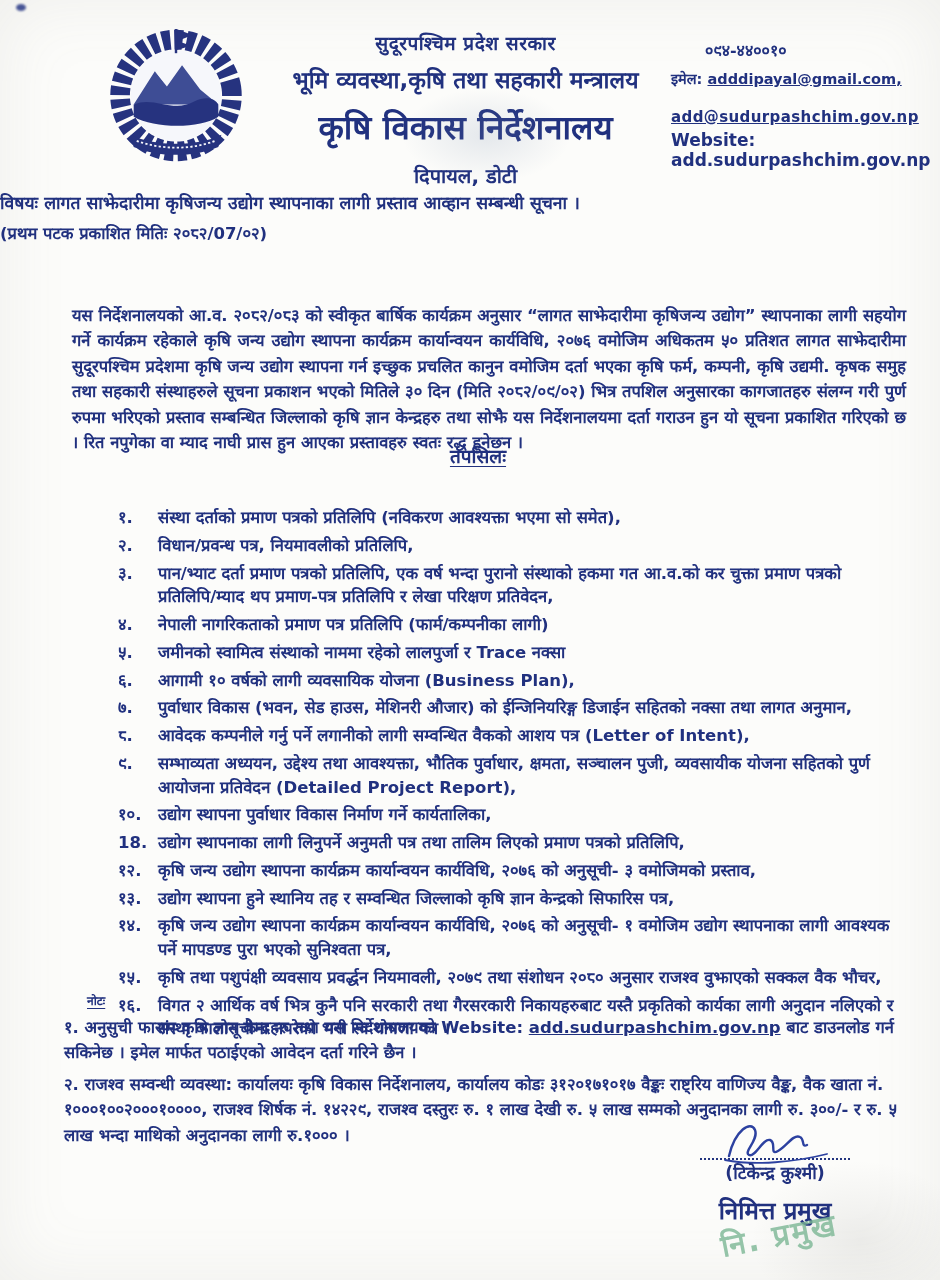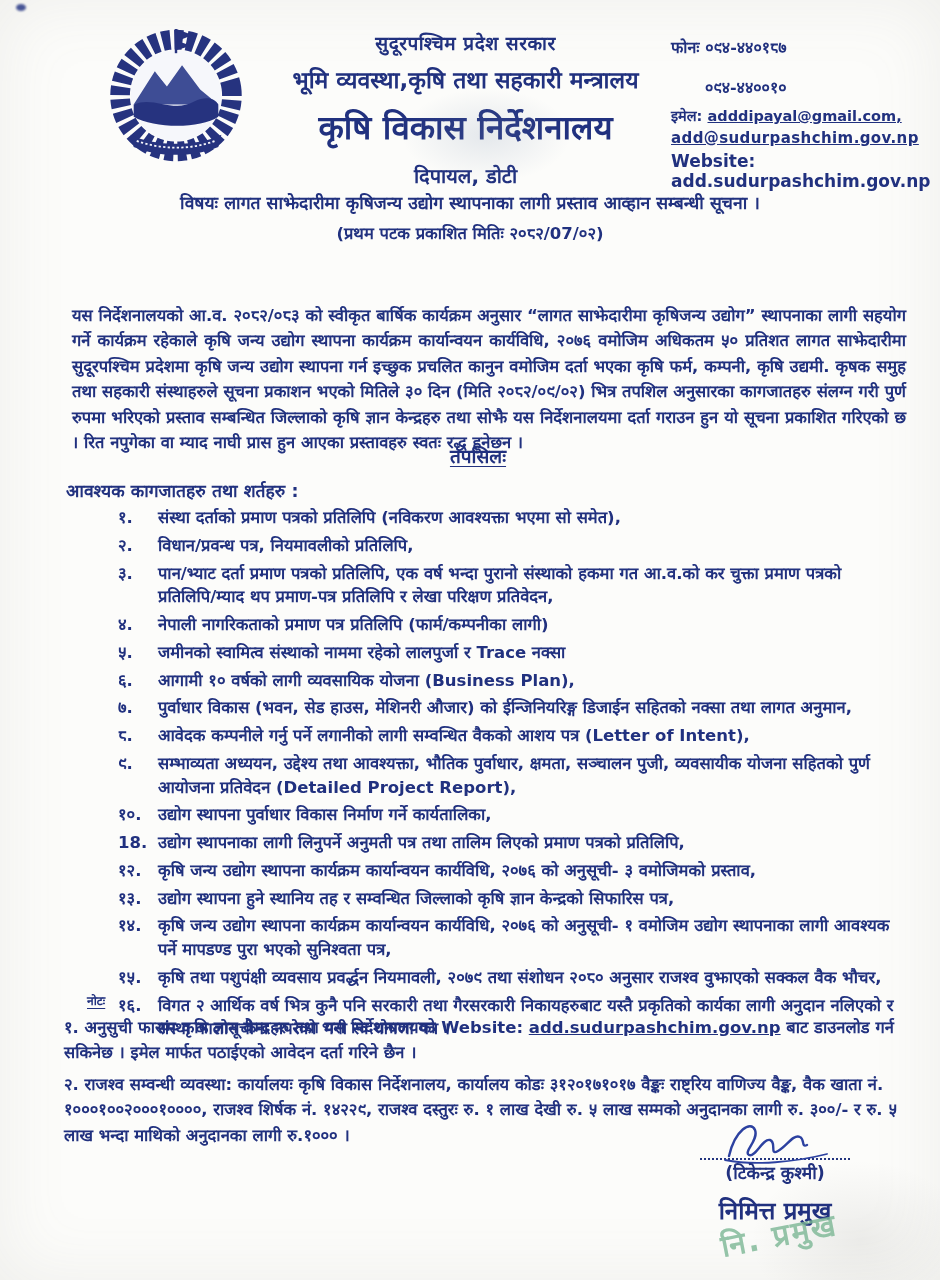--- a/index.html
+++ b/index.html
@@ -21,27 +21,27 @@
   .gov-line{font-size:19px;font-weight:bold;letter-spacing:.5px;}
   .ministry-line{font-size:23px;font-weight:bold;margin-top:7px;}
   .office-line{font-size:33px;font-weight:bold;margin-top:9px;}
   .location-line{font-size:20px;font-weight:bold;margin-top:13px;}
   .watermark{position:absolute;left:50%;top:62px;transform:translateX(-38%);
     width:170px;height:95px;border-radius:50%;
     background:radial-gradient(ellipse at center,rgba(120,140,170,0.18),rgba(120,140,170,0) 70%);
     pointer-events:none;}
   .header-right{width:255px;flex:0 0 auto;padding:10px 14px 0 0;font-weight:bold;}
   .phone-line{font-size:16px;}
-  .phone-line2{font-size:16px;padding-left:34px;margin-top:18px;}
+  .phone-line2{font-size:16px;padding-left:34px;margin-top:3px;}
   .email-line{font-size:14.5px;margin-top:7px;}
   .email-link{text-decoration:underline;}
-  .email-line2{font-size:15px;margin-top:4px;text-decoration:underline;letter-spacing:.4px;}
+  .email-line2{font-size:15px;margin-top:20px;text-decoration:underline;letter-spacing:.4px;}
   .website-line{font-size:17px;margin-top:4px;}
   
-  .subject{position:absolute;top:190px;left:0;width:940px;text-align:center;font-weight:bold;}
+  .subject{position:absolute;top:190px;left:0;width:940px;text-align:left;font-weight:bold;}
   .subject-line1{font-size:17.5px;}
   .subject-line2{font-size:16.5px;margin-top:7px;}
   
   .body-par{position:absolute;top:255px;left:72px;width:834px;
     font-size:16.5px;font-weight:700;line-height:1.54;text-align:justify;margin-top:48px;}
   
   .tapasil{position:absolute;top:443px;left:0;width:940px;text-align:center;padding-left:8px;}
   .tapasil span{font-size:19px;font-weight:bold;text-decoration:underline;text-underline-offset:3px;}
   .req-heading{position:absolute;top:478px;left:66px;font-size:17.5px;font-weight:bold;}
   
@@ -97,24 +97,20 @@
 
     <div class="header-center">
       <div class="watermark"></div>
       <div class="gov-line">सुदूरपश्चिम प्रदेश सरकार</div>
       <div class="ministry-line">भूमि व्यवस्था,कृषि तथा सहकारी मन्त्रालय</div>
       <div class="office-line">कृषि विकास निर्देशनालय</div>
       <div class="location-line">दिपायल, डोटी</div>
     </div>
 
     <div class="header-right">
-      <div class="phone-line">
-        <span>फोनः</span>
-        <span>०९४-४४०१८७</span>
-      </div>
       <div class="phone-line2">०९४-४४००१०</div>
       <div class="email-line">
         <span>इमेल:</span>
         <span class="email-link">adddipayal@gmail.com,</span>
       </div>
       <div class="email-line2">add@sudurpashchim.gov.np</div>
       <div class="website-line">
         <span>Website:</span>
         <span>add.sudurpashchim.gov.np</span>
       </div>
@@ -124,21 +120,20 @@
   <div class="subject">
     <div class="subject-line1">विषयः लागत साझेदारीमा कृषिजन्य उद्योग स्थापनाका लागी प्रस्ताव आव्हान सम्बन्धी सूचना ।</div>
     <div class="subject-line2">(प्रथम पटक प्रकाशित मितिः २०८२/07/०२)</div>
   </div>
 
   <div class="body-par">यस निर्देशनालयको आ.व. २०८२/०८३ को स्वीकृत बार्षिक कार्यक्रम अनुसार “लागत साझेदारीमा कृषिजन्य उद्योग” स्थापनाका लागी सहयोग गर्ने कार्यक्रम रहेकाले कृषि जन्य उद्योग स्थापना कार्यक्रम कार्यान्वयन कार्यविधि, २०७६ वमोजिम अधिकतम ५० प्रतिशत लागत साझेदारीमा सुदूरपश्चिम प्रदेशमा कृषि जन्य उद्योग स्थापना गर्न इच्छुक प्रचलित कानुन वमोजिम दर्ता भएका कृषि फर्म, कम्पनी, कृषि उद्यमी. कृषक समुह तथा सहकारी संस्थाहरुले सूचना प्रकाशन भएको मितिले ३० दिन (मिति २०८२/०९/०२) भित्र तपशिल अनुसारका कागजातहरु संलग्न गरी पुर्ण रुपमा भरिएको प्रस्ताव सम्बन्धित जिल्लाको कृषि ज्ञान केन्द्रहरु तथा सोझै यस निर्देशनालयमा दर्ता गराउन हुन यो सूचना प्रकाशित गरिएको छ । रित नपुगेका वा म्याद नाघी प्रास हुन आएका प्रस्तावहरु स्वतः रद्ध हुनेछन ।</div>
 
   <div class="tapasil">
     <span>तपसिलः</span>
   </div>
-  <div class="req-heading">आवश्यक कागजातहरु तथा शर्तहरु :</div>
 
   <div class="doc-list">
 
       <div class="doc-item">
         <span class="num">१.</span>
         <span class="txt">संस्था दर्ताको प्रमाण पत्रको प्रतिलिपि (नविकरण आवश्यक्ता भएमा सो समेत),</span>
       </div>
 
       <div class="doc-item">
         <span class="num">२.</span>

